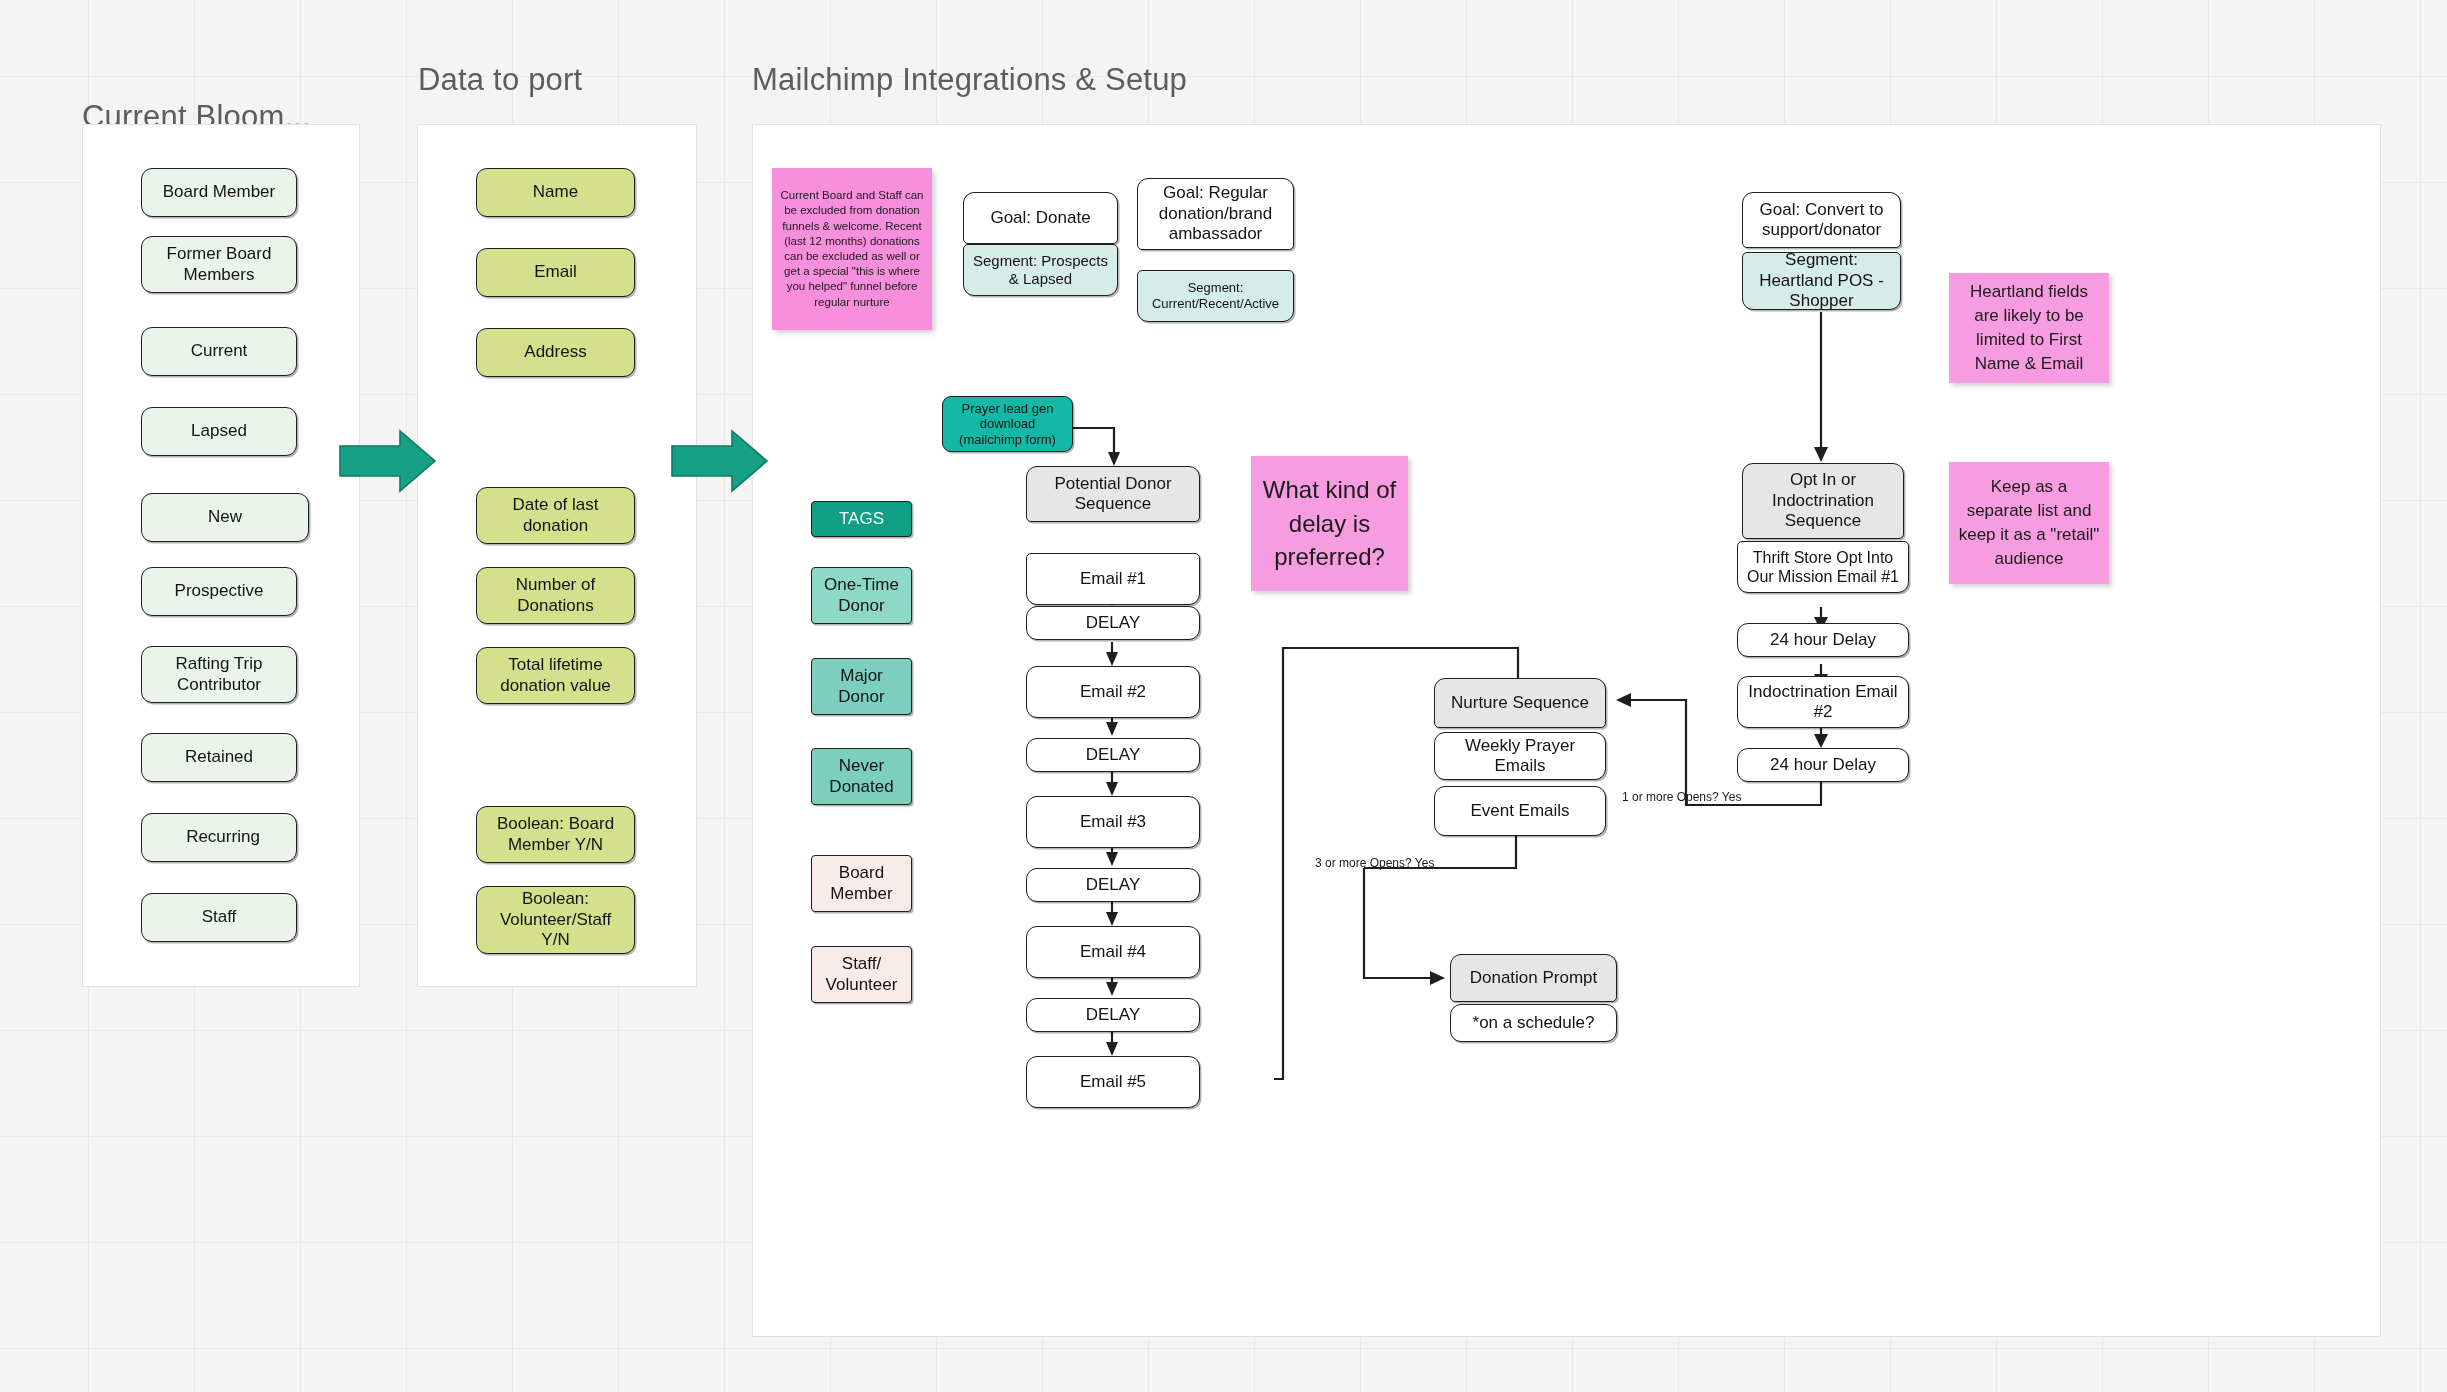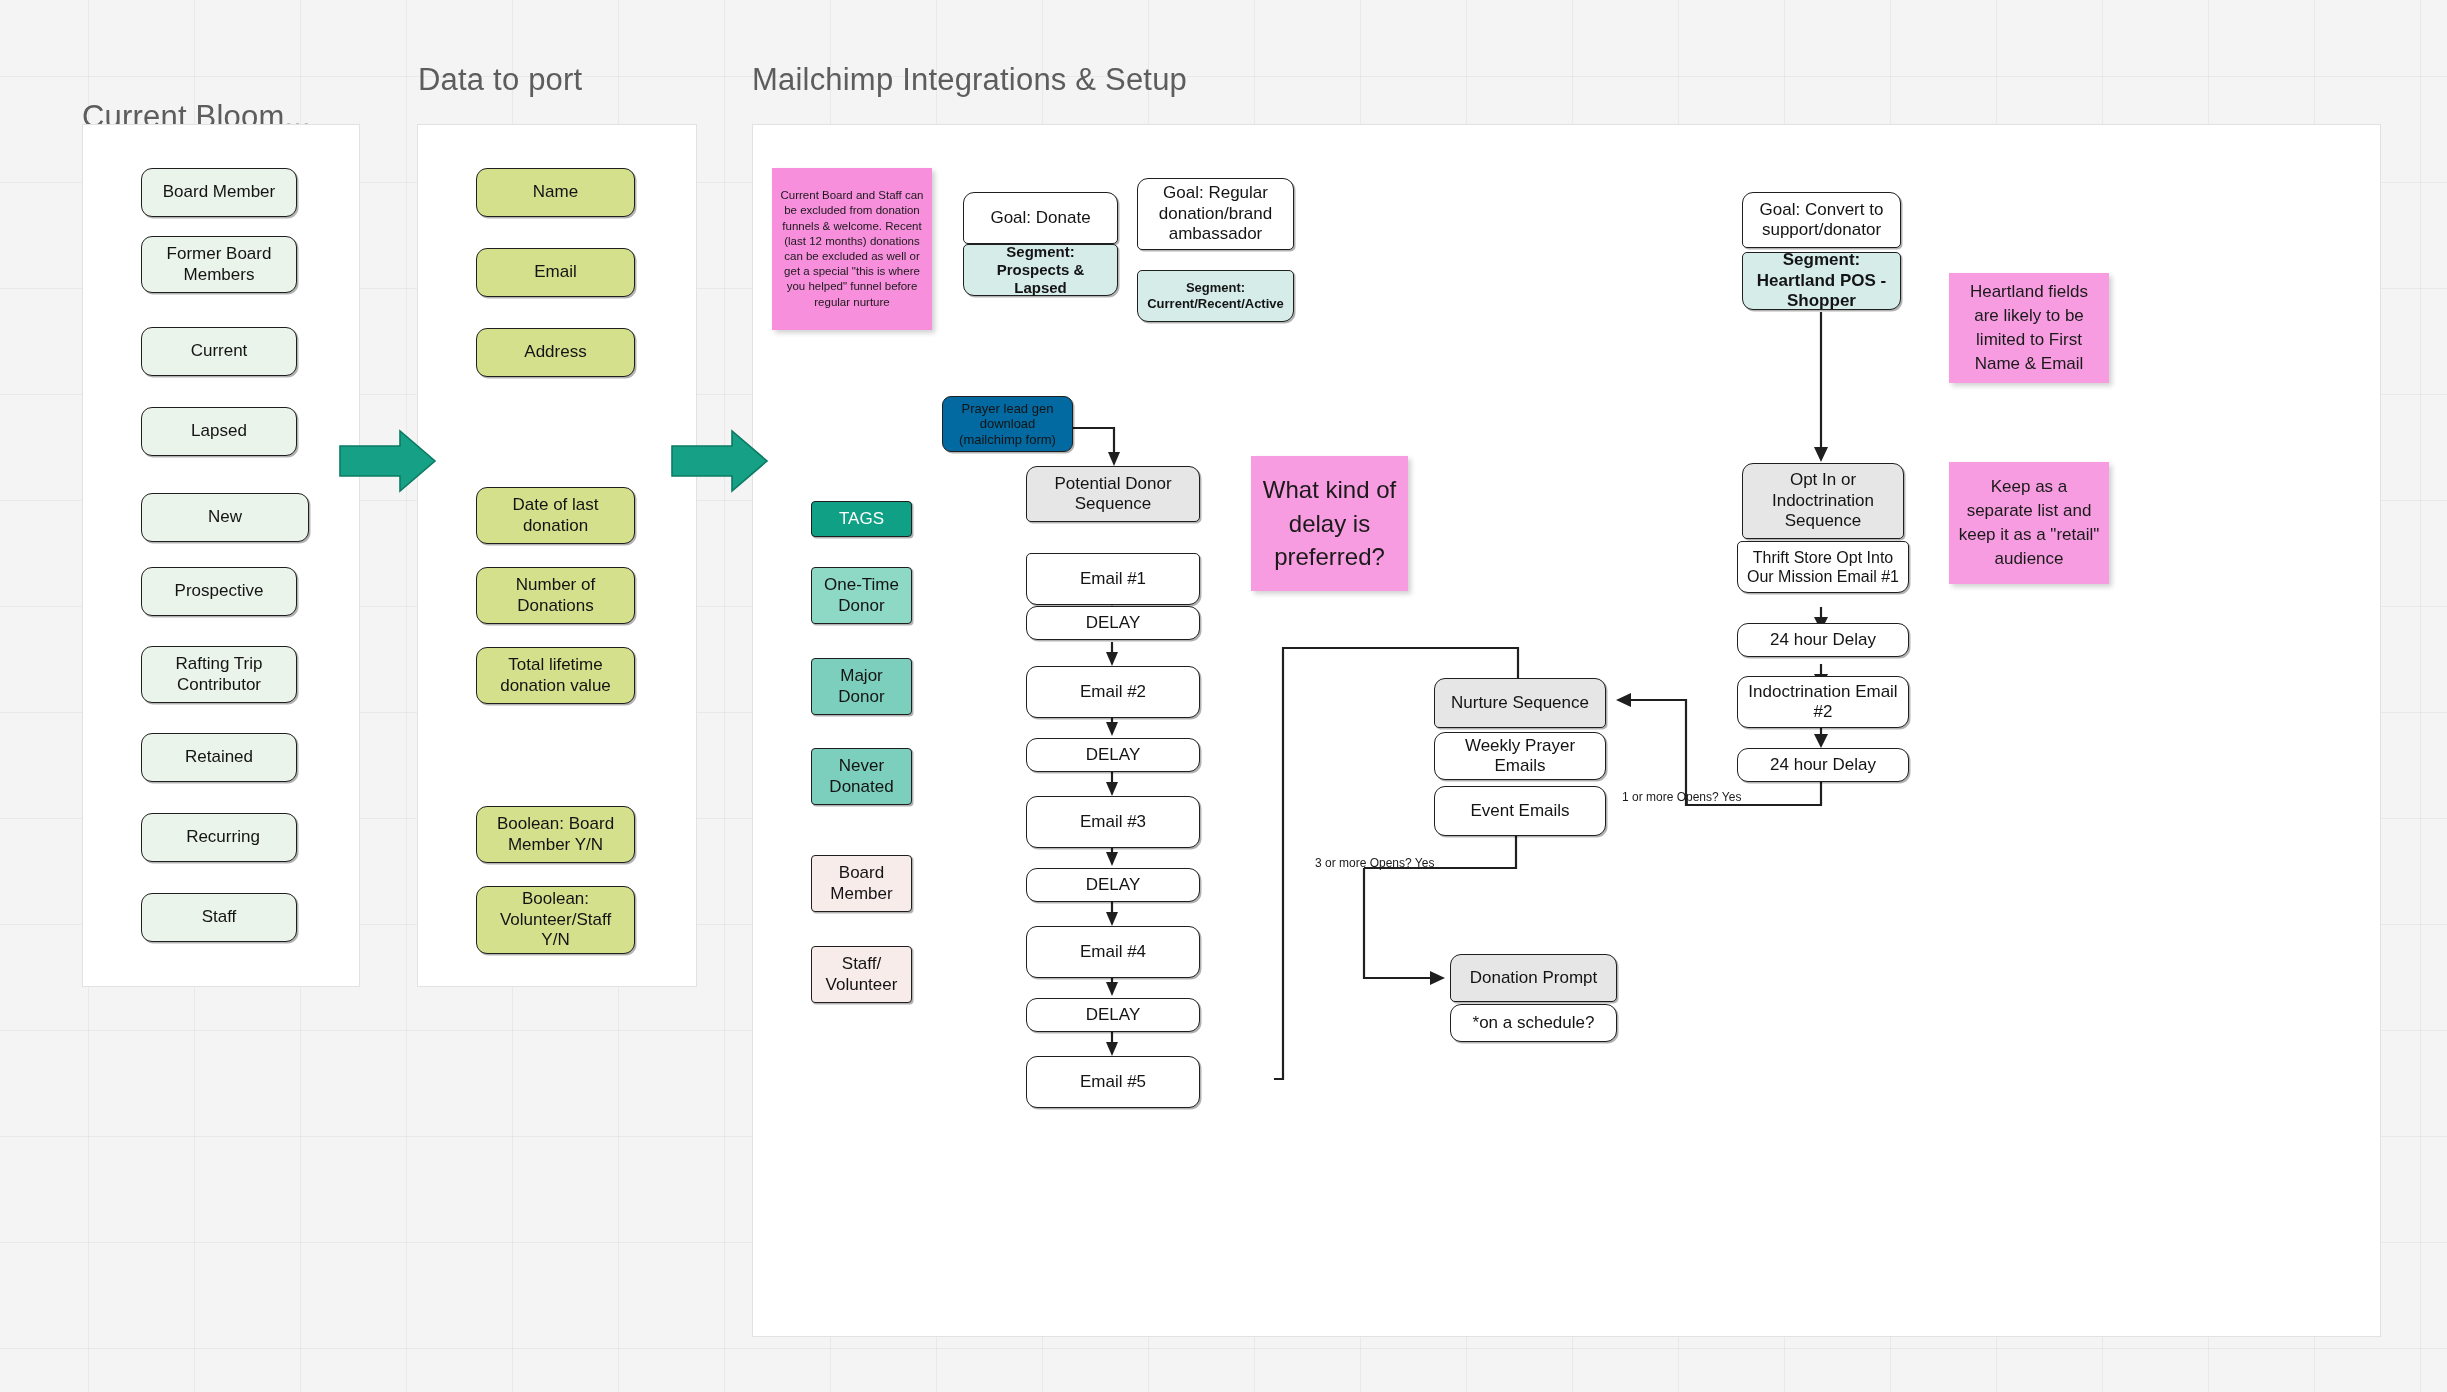--- a/index.html
+++ b/index.html
@@ -45,23 +45,23 @@
     text-align:center;
     color:#141414;
     font-size:17px;
     line-height:1.2;
     padding:2px 7px;
     background:#fff;
     box-shadow:1.5px 1.5px 0 rgba(0,0,0,0.30);
   }
   .node.green{background:#eaf4ea;}
   .node.olive{background:#d5e08d;}
-  .node.teal-pale{background:#d5ece9;font-weight:bold;}
+  .node.teal-pale{background:#d5ece9;}
   .node.grey{background:#e6e6e6;}
-  .node.yellow{background:#0369a1;font-size:13px;border-radius:9px;text-align:center;}
+  .node.yellow{background:#14b8a6;font-size:13px;border-radius:9px;text-align:center;}
   .node.sharp{border-radius:4px;box-shadow:1.5px 1.5px 0 rgba(0,0,0,0.30);}
   .node.tag-head{background:#0fa085;color:#fff;}
   .node.tag-mint{background:#8ed8c6;}
   .node.tag-teal{background:#7bcfbc;}
   .node.tag-blush{background:#f7ece9;}
   .node.stack-top{border-radius:11px 11px 5px 5px;}
   .node.stack-bot{border-radius:5px 5px 11px 11px;}
 
   .sticky{
     position:absolute;

